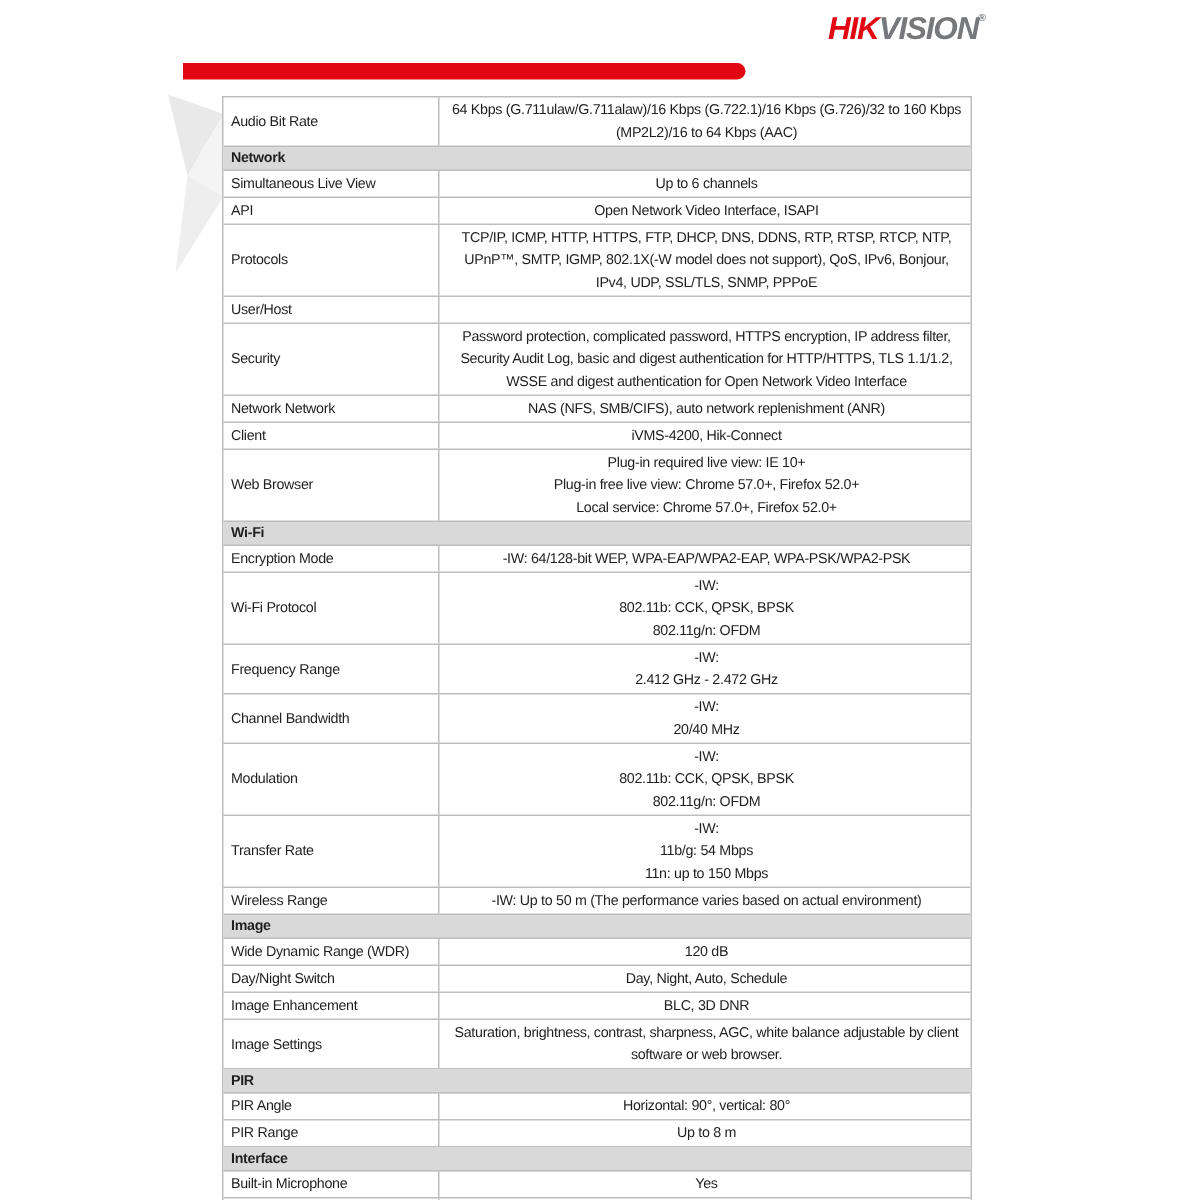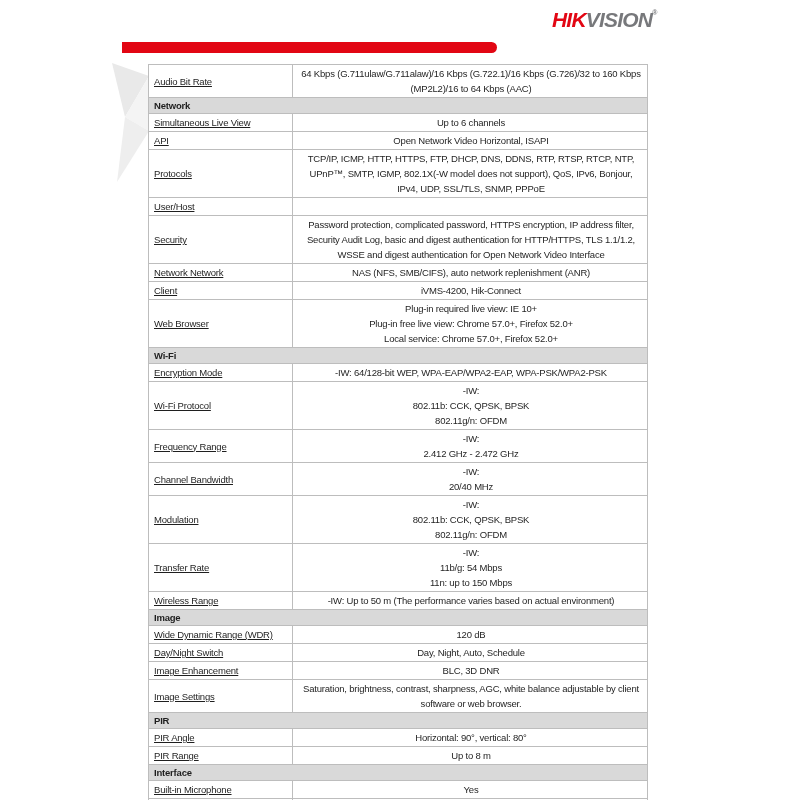--- a/index.html
+++ b/index.html
@@ -38,21 +38,21 @@
   }
   .t-section{
     background:var(--section_bg);
     font-weight:bold;line-height:13px;padding:1px 20px 0 5px;height:16px;
     border-bottom:1px solid var(--border_col);
   }
   .t-row{display:flex;border-bottom:1px solid var(--border_col);}
   .t-row:last-child{border-bottom:none;}
   .t-label{
     flex:0 0 144px;width:144px;border-right:1px solid var(--border_col);
-    padding:1px 4px 1px 5px;display:flex;align-items:center;text-decoration:underline;
+    padding:1px 4px 1px 5px;display:flex;align-items:center;
   }
   .t-value{
     flex:1;padding:1px 4px 1px 6px;
     display:flex;flex-direction:column;justify-content:center;
   }
   .t-value .line{min-height:15px;text-align:center;}
 </style>
 </head>
 <body>
 
@@ -78,21 +78,21 @@
     <div class="t-section">Network</div>
     <div class="t-row">
       <div class="t-label">Simultaneous Live View</div>
       <div class="t-value">
         <div class="line">Up to 6 channels</div>
       </div>
     </div>
     <div class="t-row">
       <div class="t-label">API</div>
       <div class="t-value">
-        <div class="line">Open Network Video Horizontal, ISAPI</div>
+        <div class="line">Open Network Video Interface, ISAPI</div>
       </div>
     </div>
     <div class="t-row">
       <div class="t-label">Protocols</div>
       <div class="t-value">
         <div class="line">TCP/IP, ICMP, HTTP, HTTPS, FTP, DHCP, DNS, DDNS, RTP, RTSP, RTCP, NTP, UPnP™, SMTP, IGMP, 802.1X(-W model does not support), QoS, IPv6, Bonjour, IPv4, UDP, SSL/TLS, SNMP, PPPoE</div>
       </div>
     </div>
     <div class="t-row">
       <div class="t-label">User/Host</div>

